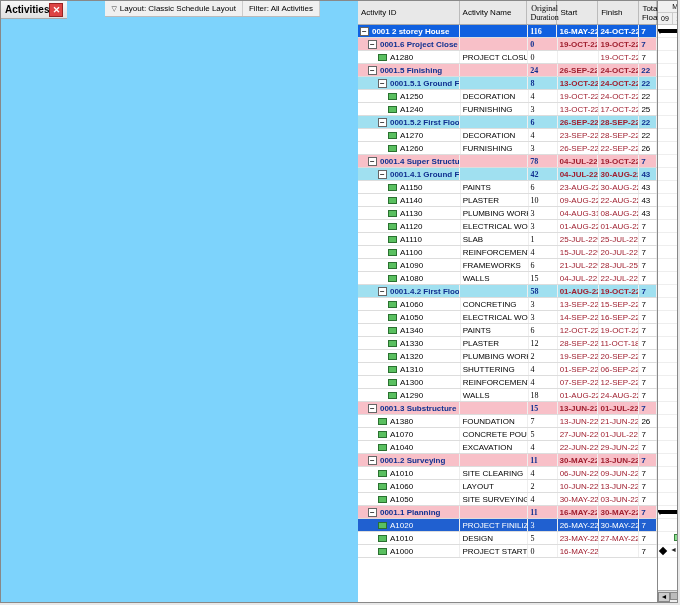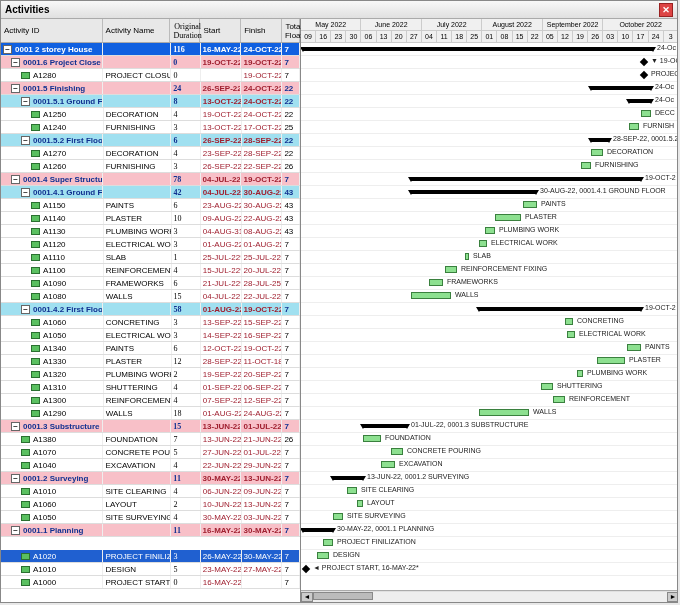--- a/index.html
+++ b/index.html
@@ -6,25 +6,26 @@
   body {
     font-family: Tahoma, Arial, sans-serif;
     font-size: 9px;
     background: #e8e8e8;
     width: 680px;
     height: 605px;
     overflow: hidden;
   }
   .window {
     border: 1px solid #888;
-    background: #84cc16;
+    background: #7dd3fc;
     width: 678px;
     height: 603px;
     display: flex;
-    flex-direction: column;
+    flex-direction: row;
+    gap: 38px;
   }
   .titlebar {
     background: linear-gradient(to bottom, #f8f8f8, #e0e0e0);
     border-bottom: 1px solid #aaa;
     height: 18px;
     display: flex;
     align-items: center;
     justify-content: space-between;
     padding: 0 4px;
     font-size: 10px;
@@ -110,21 +111,21 @@
     white-space: nowrap;
     overflow: hidden;
     height: 100%;
     display: flex;
     align-items: center;
   }
   .row.summary-blue   { background: #1060e0; color: #fff; font-weight: bold; }
   .row.summary-pink   { background: #f8c0c8; color: #103090; font-weight: bold; }
   .row.summary-cyan   { background: #a0e0f0; color: #103090; font-weight: bold; }
   .row.activity       { background: #fff; }
-  .row.selected       { background: #2060d0; color: #fff; margin-top: 13px; }
+  .row.selected       { background: #2060d0; color: #fff; }
   .toggle {
     width: 9px; height: 9px;
     border: 1px solid #666;
     background: #fff;
     color: #333;
     font-size: 8px;
     line-height: 7px;
     text-align: center;
     margin-right: 3px;
     flex-shrink: 0;
@@ -243,20 +244,29 @@
 </head>
 <body>
 
 <div class="window">
 
   <div class="titlebar">
     <span>Activities</span>
     <span class="close-btn">✕</span>
   </div>
 
+  <div class="toolbar">
+    <div>
+      <span class="dropdown-arrow">▽</span>
+      <span>Layout: Classic Schedule Layout</span>
+    </div>
+    <div style="flex:1">
+      <span>Filter: All Activities</span>
+    </div>
+  </div>
 
   <div class="content">
 
     <div class="left-panel">
       <div class="table-header">
         <div class="col-id">
             <span>Activity ID</span>
           </div>
         <div class="col-name">
             <span>Activity Name</span>

